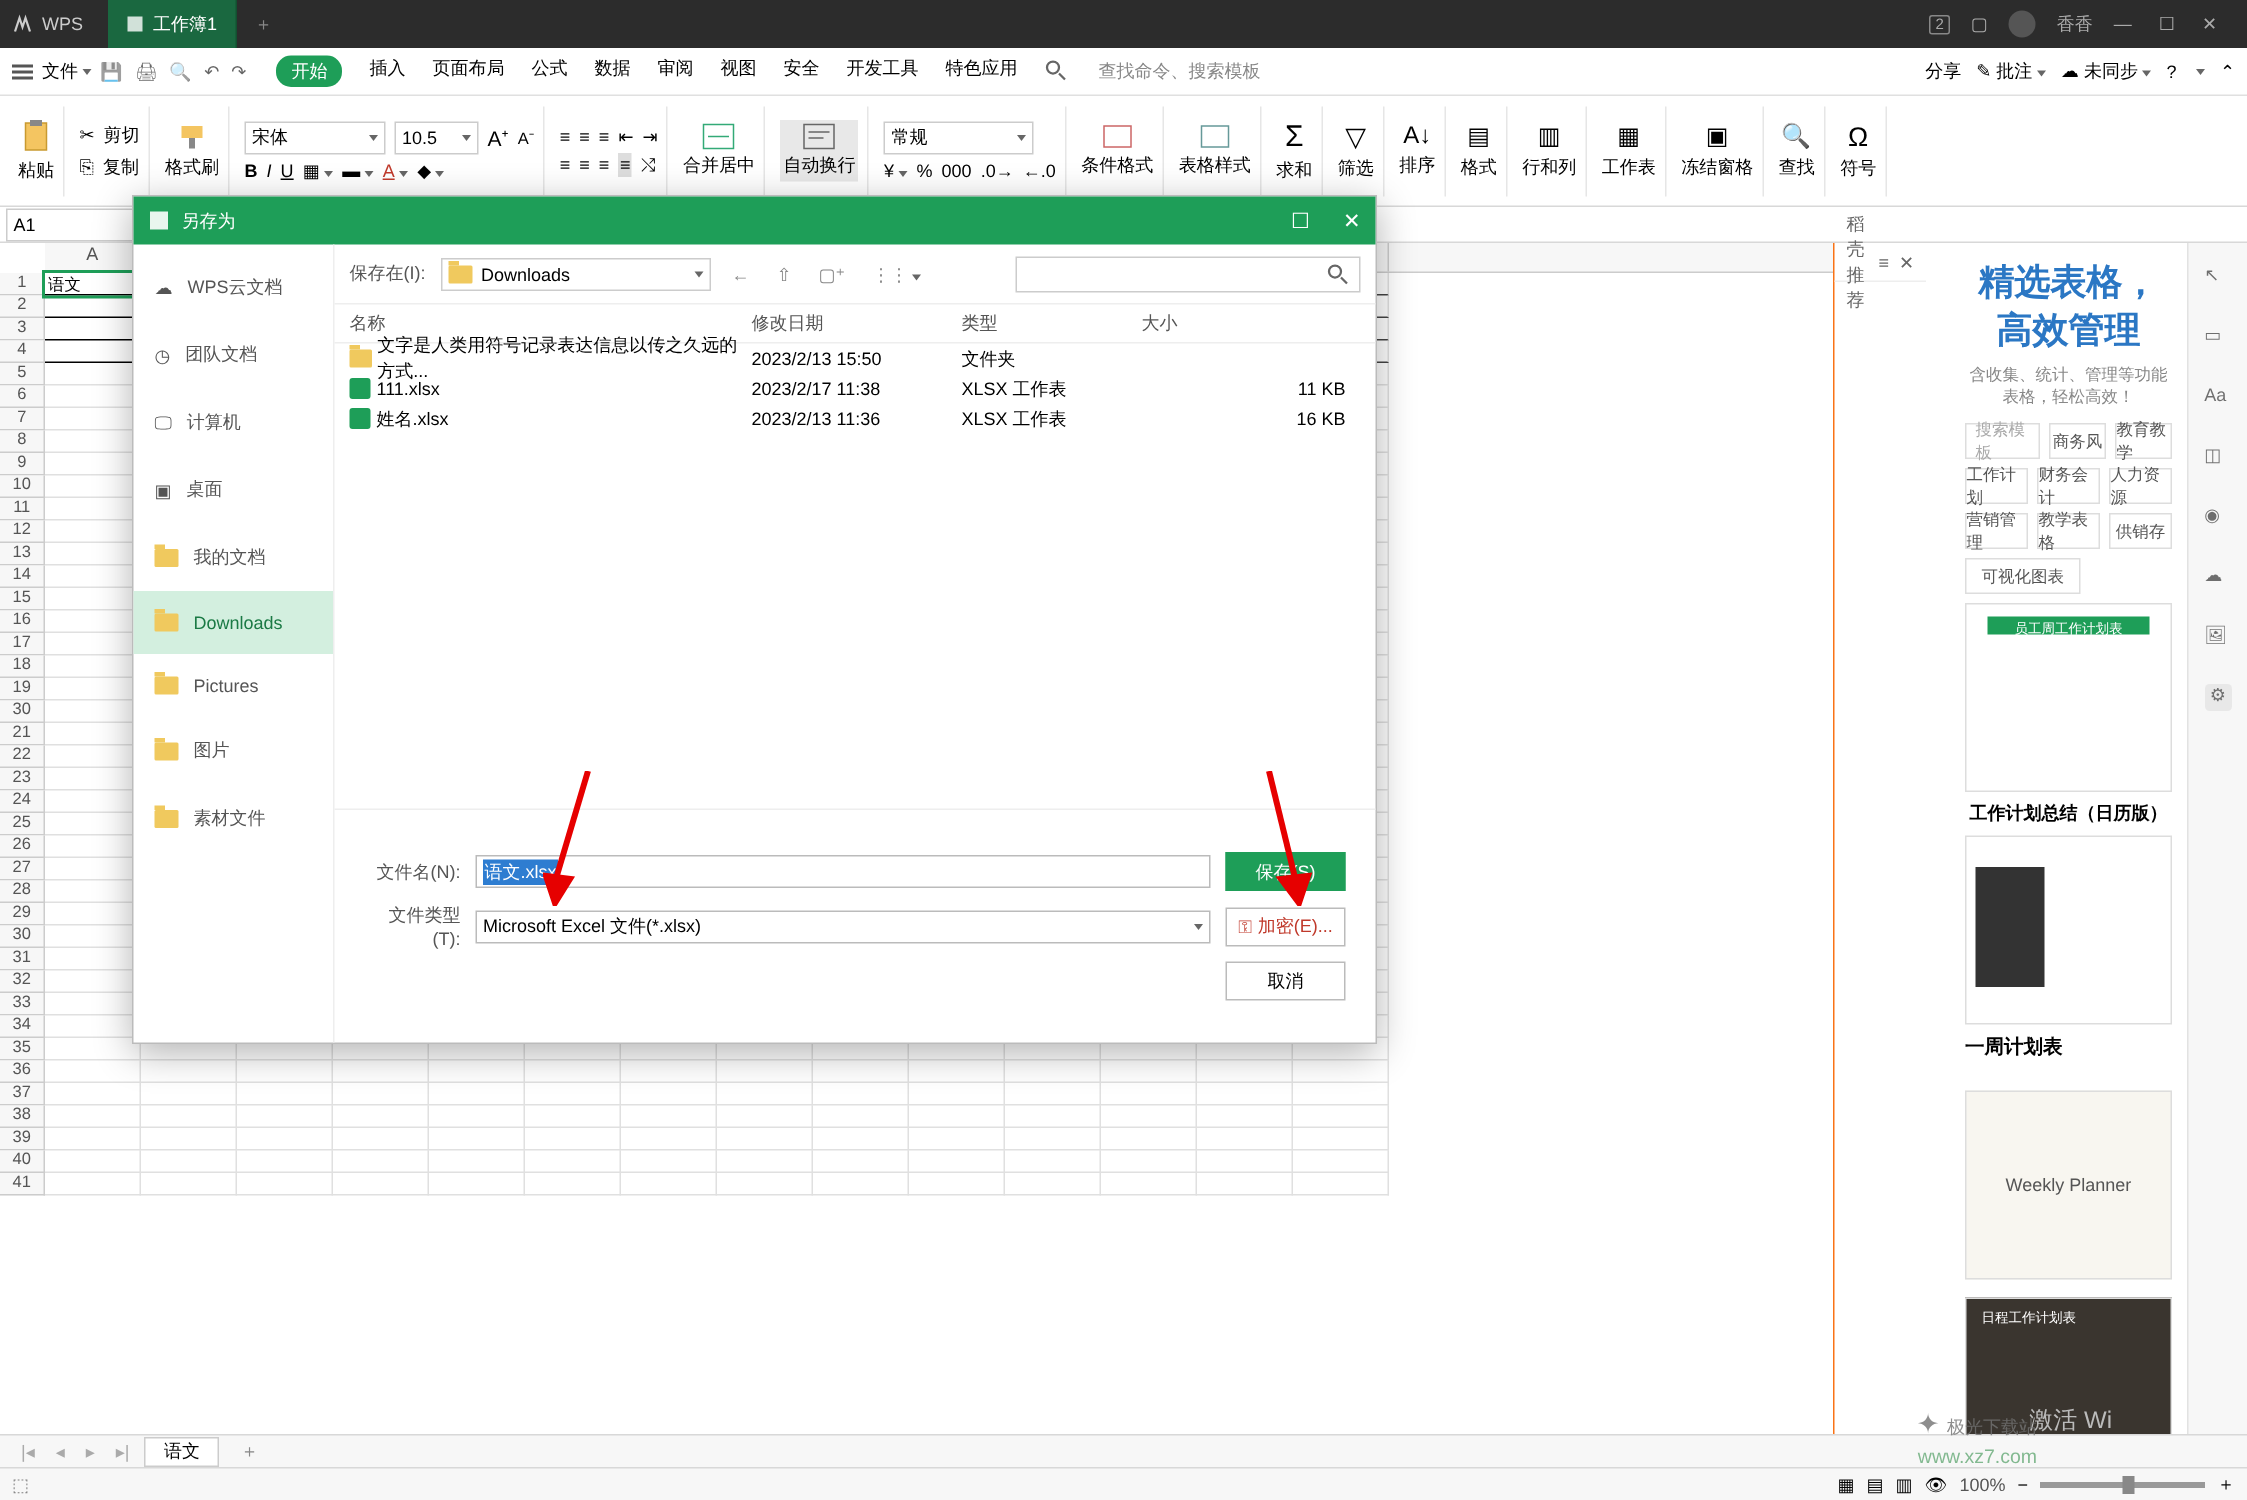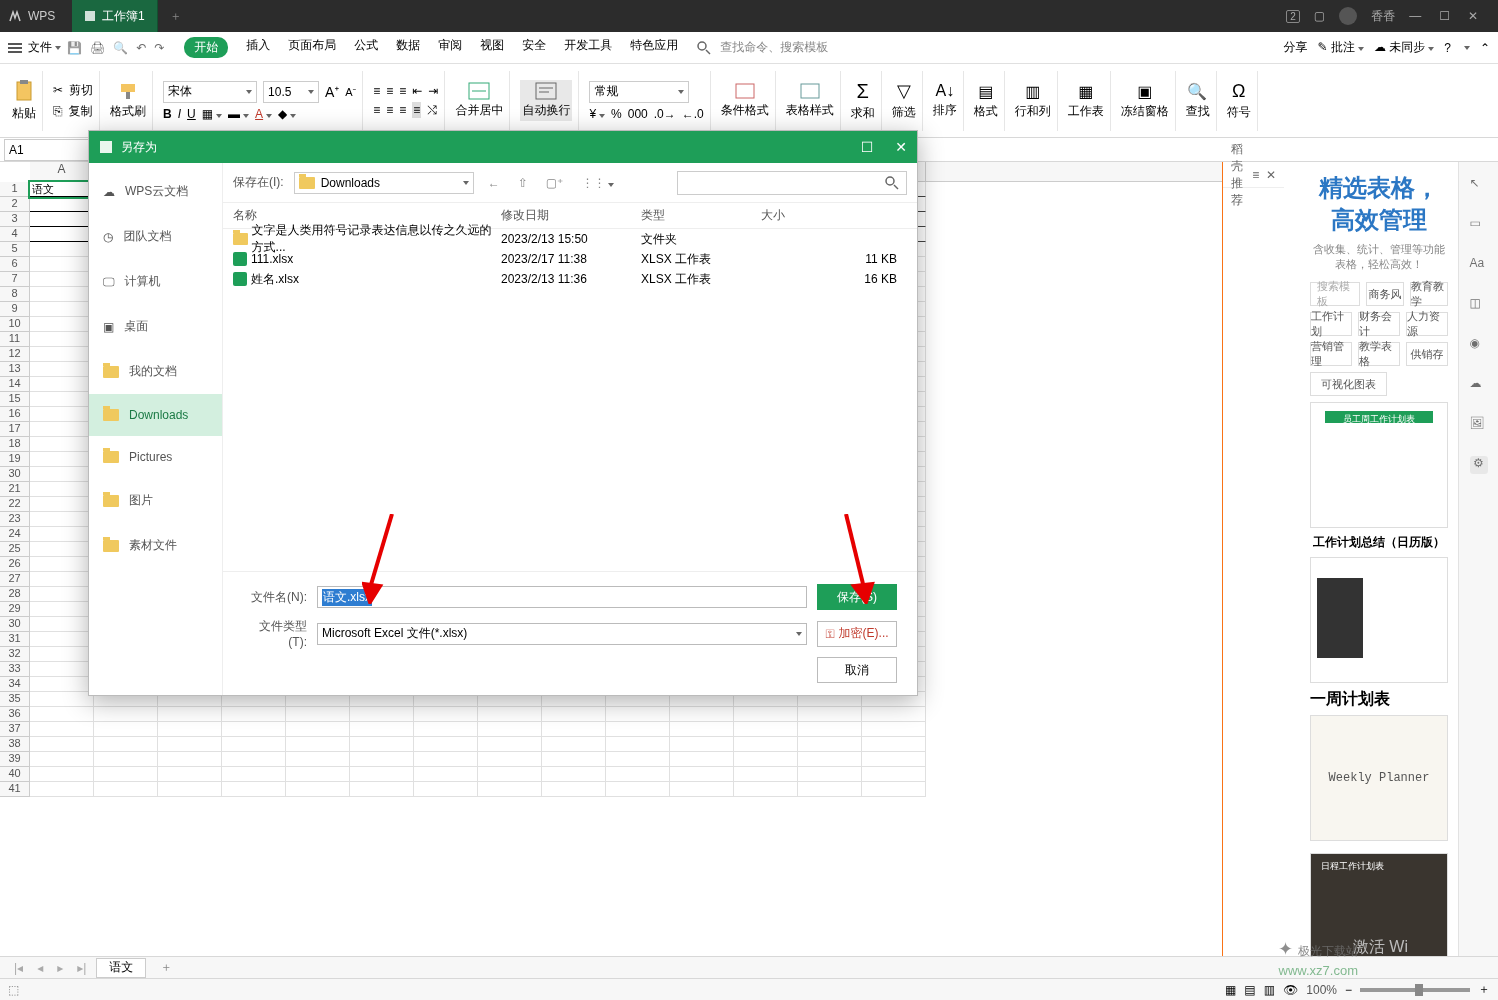--- a/index.html
+++ b/index.html
@@ -15,21 +15,21 @@
 .tab-add { width: 36px; text-align: center; color: #888; cursor: pointer; }
 .titlebar-right { margin-left: auto; display: flex; align-items: center; gap: 14px; padding-right: 10px; }
 .win-ctrl { display: flex; gap: 18px; margin-right: 10px; }
 
 
 .ribbon-meta { height: 32px; background: #fff; display: flex; align-items: center; padding: 0 8px; border-bottom: 1px solid #e0e0e0; }
 .ham { width: 14px; height: 10px; border-top: 2px solid #555; border-bottom: 2px solid #555; position: relative; margin-right: 6px; }
 .ham:after { content: ""; position: absolute; top: 2px; left: 0; width: 14px; border-top: 2px solid #555; }
 .ribbon-tabs { display: flex; gap: 18px; margin-left: 20px; }
 .ribbon-tab.start { background: #1e9e58; color: #fff; padding: 2px 10px; border-radius: 10px; }
-.search-hint { display: flex; align-items: flex-end; gap: 8px; color: #888; }
+.search-hint { display: flex; align-items: flex-start; gap: 20px; color: #888; }
 .ribbon-right { display: flex; gap: 10px; align-items: center; margin-left: auto; }
 .quick-buttons { display: flex; gap: 8px; align-items: center; margin-left: 6px; }
 .quick-buttons .qb { opacity: .6; }
 
 
 .ribbon { height: 74px; background: #fff; border-bottom: 1px solid #d8d8d8; display: flex; align-items: center; padding: 0 6px; gap: 4px; }
 .rgroup { display: flex; flex-direction: column; gap: 4px; padding: 0 6px; border-right: 1px solid #e6e6e6; height: 60px; justify-content: center; }
 .rgroup.big { align-items: center; }
 .btn-big { display: flex; flex-direction: column; align-items: center; gap: 2px; cursor: pointer; }
 .row { display: flex; gap: 6px; align-items: center; }
@@ -111,21 +111,21 @@
 .dlg-cols div:nth-child(1) { width: 268px; }
 .dlg-cols div:nth-child(2) { width: 140px; }
 .dlg-cols div:nth-child(3) { width: 120px; }
 .dlg-cols div:nth-child(4) { flex: 1; text-align: left; }
 .file-row { height: 20px; display: flex; align-items: center; padding-left: 10px; }
 .file-row > div:nth-child(1) { width: 268px; display: flex; align-items: center; gap: 4px; }
 .file-row > div:nth-child(2) { width: 140px; }
 .file-row > div:nth-child(3) { width: 120px; }
 .file-row > div:nth-child(4) { flex: 1; text-align: right; padding-right: 20px; }
 .xlsx-ic { width: 14px; height: 14px; background: #1e9e58; border-radius: 2px; display: inline-block; }
-.dlg-bottom { border-top: 1px solid #eee; padding: 12px 20px; display: flex; flex-direction: column; gap: 8px; }
+.dlg-bottom { border-top: 1px solid #eee; padding: 28px 20px; display: flex; flex-direction: column; gap: 8px; }
 .form-row { display: flex; align-items: center; gap: 10px; }
 .form-row label { width: 64px; color: #555; text-align: right; }
 .form-row .inp { flex: 1; height: 22px; border: 1px solid #bbb; padding: 0 4px; display: flex; align-items: center; }
 .sel-text { background: #2e7dd1; color: #fff; padding: 0 1px; }
 .btn { width: 80px; height: 26px; border: 1px solid #bbb; background: #fff; display: flex; align-items: center; justify-content: center; cursor: pointer; }
 .btn.primary { background: #1e9e58; color: #fff; border-color: #1e9e58; }
 .btn.encrypt { color: #c0392b; display: flex; gap: 4px; }
 
 
 .arrow { position: absolute; z-index: 60; }
@@ -1130,23 +1130,23 @@
         </div>
 
       <div class="thumb">
           <div class="tbar"></div>
           <span style="position:absolute;top:10px;color:#fff;font-size:9px">员工周工作计划表</span>
         </div>
       <div style="text-align:center;font-weight:bold;margin:-6px 0 6px">工作计划总结（日历版）</div>
       <div class="thumb cal">
           <div style="position:absolute;left:6px;top:20px;width:46px;height:80px;background:#333"></div>
         </div>
-      <div style="font-weight:bold;margin:-6px 0 5px;font-size:16px">一周计划表</div>
+      <div style="font-weight:bold;margin:-6px 0 20px;font-size:13px">一周计划表</div>
       <div class="thumb planner">
-          <span style="font-family:Liberation Mono, monospace">Weekly  Planner</span>
+          <span style="font-family:Liberation Sans, sans-serif">Weekly  Planner</span>
         </div>
       <div class="thumb dark">
           <span style="color:#fff;position:absolute;top:6px;left:10px;font-size:9px">日程工作计划表</span>
         </div>
     </div>
   </div>
 
   <div class="rail">
     <div>↖</div>
     <div>▭</div>

